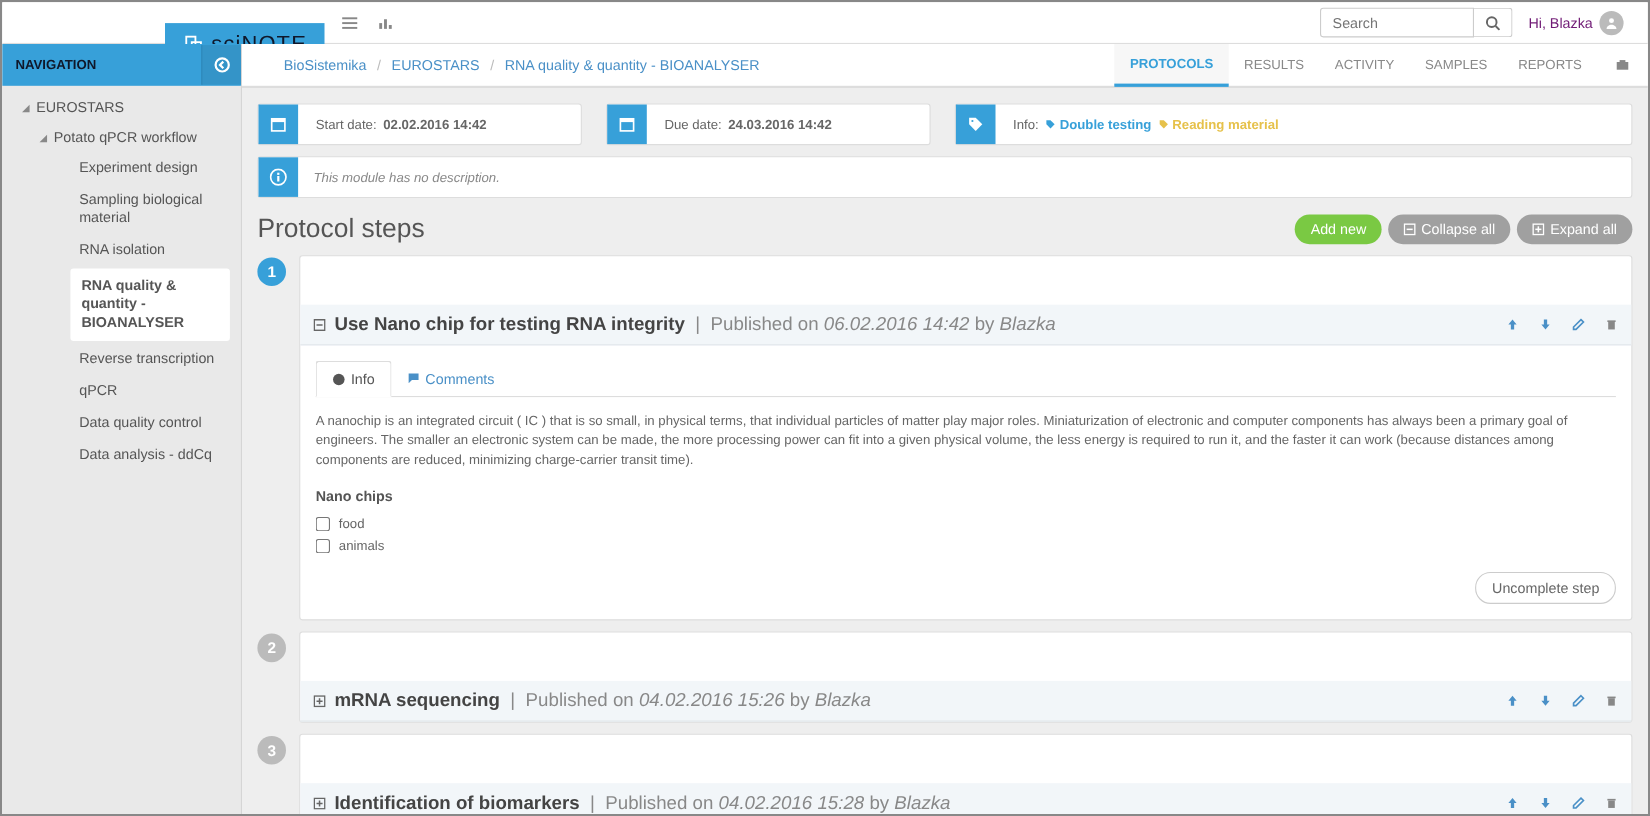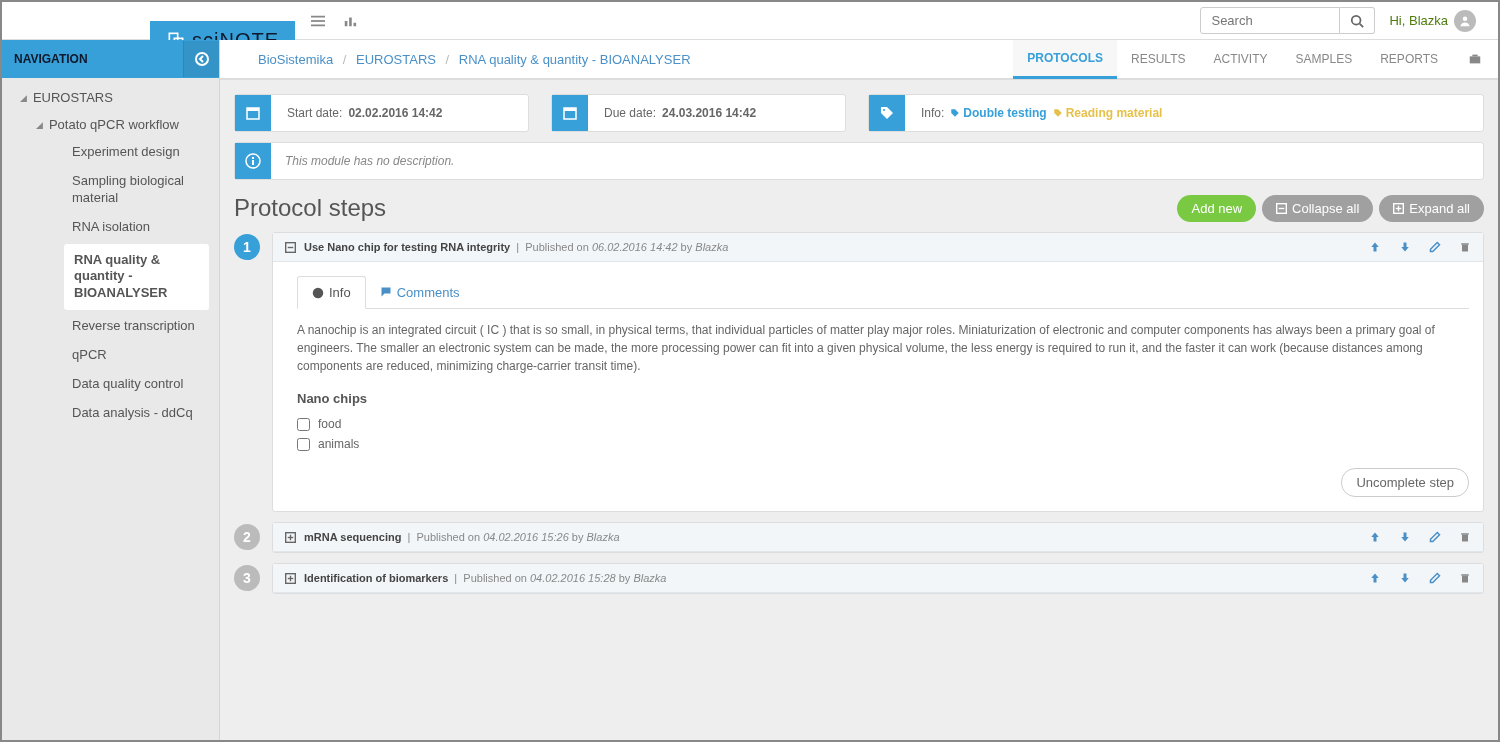--- a/index.html
+++ b/index.html
@@ -7,21 +7,21 @@
 .topbar { height: 38px; display: flex; align-items: center; background: #fff; border-bottom: 1px solid #ddd; }
 .logo-wrap { width: 293px; display: flex; justify-content: flex-end; }
 .logo { background: #37a0d9; color: #0f172a; font-size: 20px; font-weight: 400; padding: 8px 16px; display: flex; align-items: center; gap: 6px; letter-spacing: 1px; margin-top: 39px; }
 .logo svg { width: 20px; height: 20px; }
 .topbar-icons { display: flex; gap: 18px; padding: 0 16px; color: #888; }
 .topbar-icons span { cursor: pointer; }
 .topbar-right { margin-left: auto; display: flex; align-items: center; gap: 14px; padding-right: 22px; }
 .search-wrap { display: flex; }
 .search-input { border: 1px solid #ccc; padding: 5px 10px; width: 140px; border-radius: 3px 0 0 3px; font-size: 13px; }
 .search-btn { border: 1px solid #ccc; border-left: none; background: #fff; padding: 0 10px; border-radius: 0 3px 3px 0; cursor: pointer; color: #666; }
-.user-greet { color: #4d7c0f; display: flex; align-items: center; gap: 6px; }
+.user-greet { color: #701a75; display: flex; align-items: center; gap: 6px; }
 .avatar { width: 22px; height: 22px; border-radius: 50%; background: #bbb; display: inline-flex; align-items: center; justify-content: center; color: #fff; font-size: 11px; }
 .layout { display: flex; height: calc(100% - 38px); }
 .sidebar { width: 218px; background: #e9e9e9; border-right: 1px solid #d5d5d5; display: flex; flex-direction: column; }
 .sidebar-header { background: #37a0d9; color: #0f172a; font-weight: bold; font-size: 12px; padding: 12px 12px; display: flex; align-items: center; justify-content: space-between; }
 .sidebar-header-toggle { background: #3494c8; width: 36px; height: 36px; margin: -12px -12px -12px 0; display: flex; align-items: center; justify-content: center; border-left: 1px solid #2d87b8; }
 .sidebar-tree { padding: 6px 0; font-size: 13px; }
 .tree-item { padding: 6px 0 6px 18px; color: #555; cursor: pointer; display: flex; align-items: center; gap: 6px; }
 .tree-item .caret { font-size: 9px; color: #888; }
 .tree-sub { padding-left: 16px; }
 .tree-leaf { padding: 6px 10px 6px 54px; color: #555; cursor: pointer; line-height: 1.3; }
@@ -51,28 +51,28 @@
 .steps-actions { margin-left: auto; display: flex; gap: 6px; }
 .btn { border: none; border-radius: 14px; padding: 6px 14px; font-size: 13px; cursor: pointer; display: inline-flex; align-items: center; gap: 5px; color: #fff; }
 .btn.green { background: #7ac943; }
 .btn.gray { background: #a0a0a0; }
 .steps { padding: 0 14px 20px 14px; }
 .step { display: flex; gap: 12px; margin-bottom: 10px; }
 .step-num { width: 26px; height: 26px; border-radius: 50%; color: #fff; display: flex; align-items: center; justify-content: center; font-weight: bold; font-size: 14px; flex-shrink: 0; margin-top: 2px; }
 .step-num.done { background: #37a0d9; }
 .step-num.todo { background: #bbb; }
 .step-body { flex: 1; background: #fff; border: 1px solid #ddd; border-radius: 3px; }
-.step-head { background: #f2f6f9; border-bottom: 1px solid #e0e6ea; padding: 8px 12px; display: flex; align-items: center; font-size: 11px; color: #666; }
+.step-head { background: #f2f6f9; border-bottom: 1px solid #e0e6ea; padding: 8px 12px; display: flex; align-items: center; font-size: 17px; color: #666; margin-top: 44px; }
 .step-head .toggle { margin-right: 8px; color: #666; }
 .step-head .title { font-weight: bold; color: #444; }
 .step-head .meta { color: #888; }
 .step-head .meta em { font-style: italic; }
 .step-head-actions { margin-left: auto; display: flex; gap: 18px; color: #4a90c7; }
 .step-head-actions span { cursor: pointer; }
-.step-content { padding: 14px; margin-left: 10px; }
+.step-content { padding: 14px; }
 .subtabs { display: flex; border-bottom: 1px solid #ddd; margin-bottom: 12px; }
 .subtab { padding: 8px 14px; font-size: 13px; cursor: pointer; display: flex; align-items: center; gap: 5px; }
 .subtab.active { border: 1px solid #ddd; border-bottom: 1px solid #fff; margin-bottom: -1px; border-radius: 3px 3px 0 0; background: #fff; color: #555; }
 .subtab.inactive { color: #4a90c7; }
 .step-text { font-size: 12px; color: #666; line-height: 1.5; margin-bottom: 16px; }
 .checklist-title { font-weight: bold; font-size: 13px; margin-bottom: 8px; }
 .checklist label { display: flex; align-items: center; gap: 8px; font-size: 12px; color: #666; padding: 3px 0; }
 .step-footer { display: flex; justify-content: flex-end; padding-top: 14px; }
 .btn-outline { border: 1px solid #ccc; background: #fff; color: #666; border-radius: 14px; padding: 6px 14px; font-size: 13px; cursor: pointer; }
 svg { display: block; }

